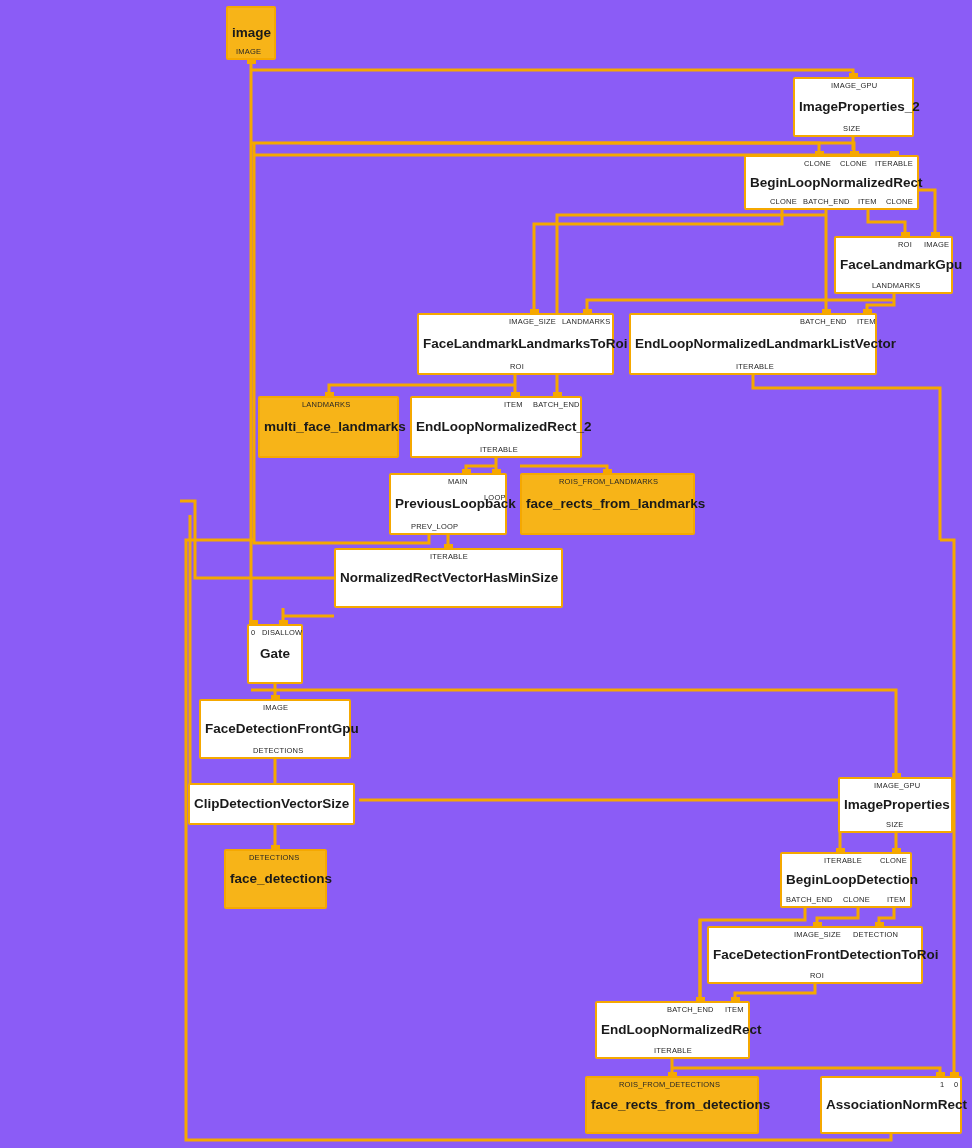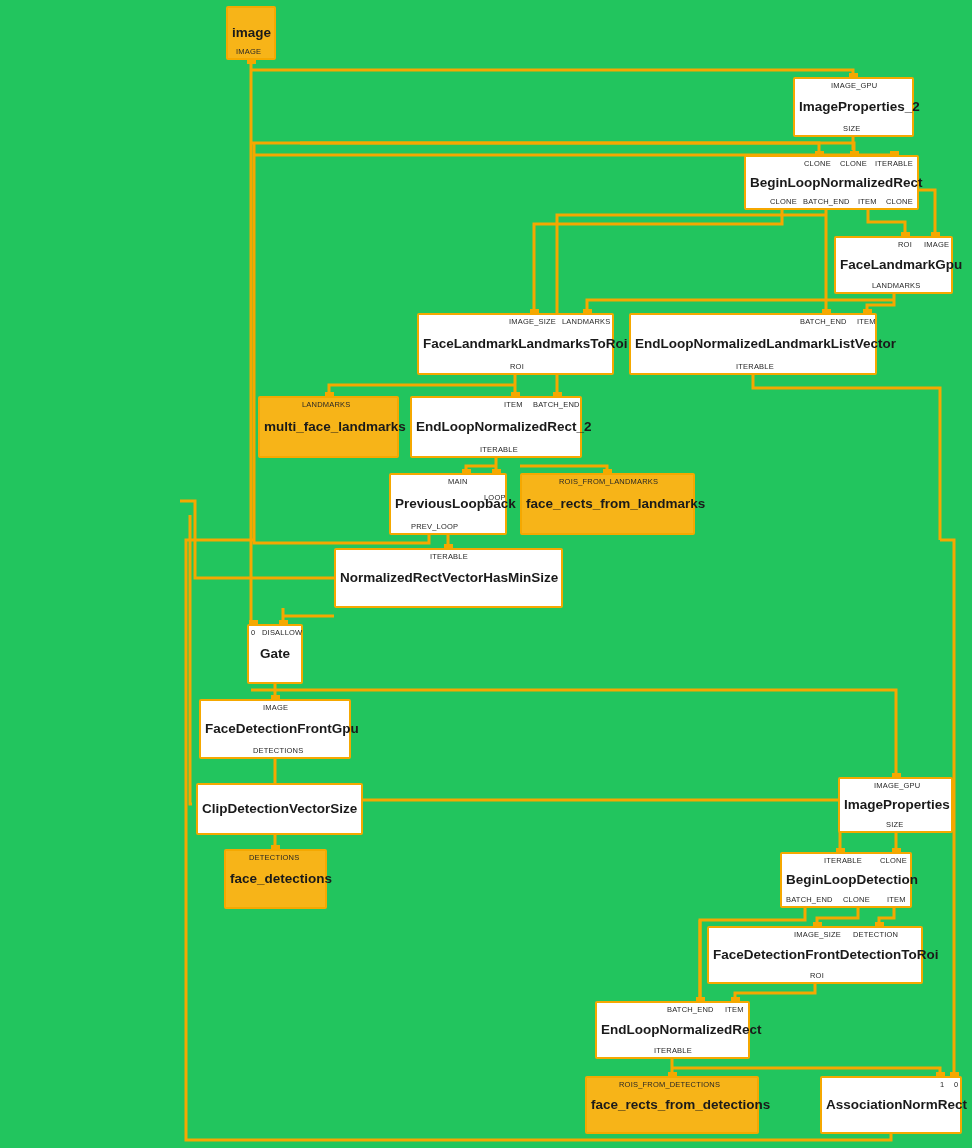--- a/index.html
+++ b/index.html
@@ -7,21 +7,21 @@
     padding: 0;
     background: #ffffff;
   }
   body {
     font-family: "Liberation Sans", sans-serif;
   }
   #canvas {
     position: relative;
     width: 972px;
     height: 1148px;
-    background: #22c55e;
+    background: #8b5cf6;
     overflow: hidden;
     text-decoration: underline;
   }
   svg.edges {
     position: absolute;
     left: 0;
     top: 0;
     width: 972px;
     height: 1148px;
     pointer-events: none;
@@ -265,21 +265,21 @@
     <div class="port top" style="left:2px;">0</div>
     <div class="port top" style="left:13px;">DISALLOW</div>
   </div>
 
   <div class="node" style="left:199px;top:699px;width:152px;height:60px;">
     <div class="title">FaceDetectionFrontGpu</div>
     <div class="port top" style="left:62px;">IMAGE</div>
     <div class="port bottom" style="left:52px;">DETECTIONS</div>
   </div>
 
-  <div class="node" style="left:196px;top:783px;width:167px;height:52px;">
+  <div class="node" style="left:188px;top:783px;width:167px;height:42px;">
     <div class="title">ClipDetectionVectorSize</div>
   </div>
 
   <div class="node filled" style="left:224px;top:849px;width:103px;height:60px;">
     <div class="title">face_detections</div>
     <div class="port top" style="left:23px;">DETECTIONS</div>
   </div>
 
   <div class="node" style="left:838px;top:777px;width:115px;height:56px;">
     <div class="title">ImageProperties</div>

